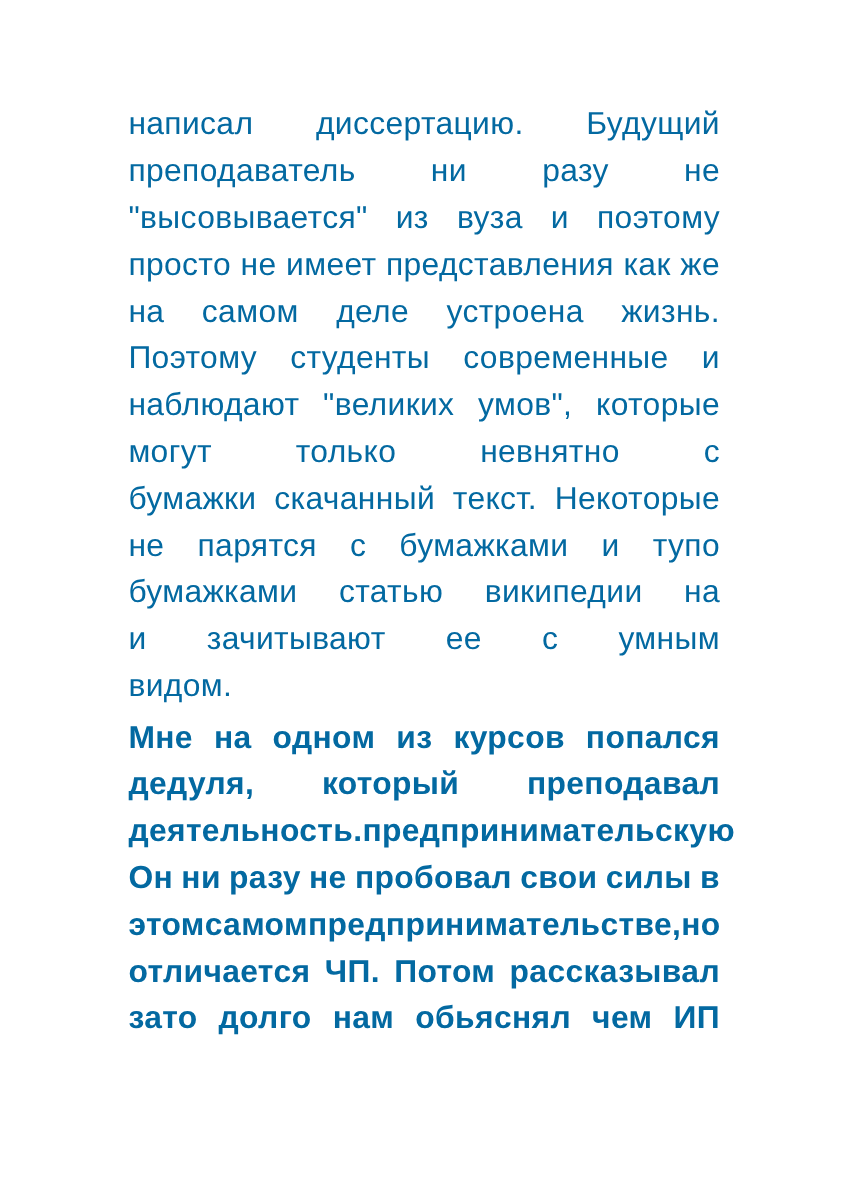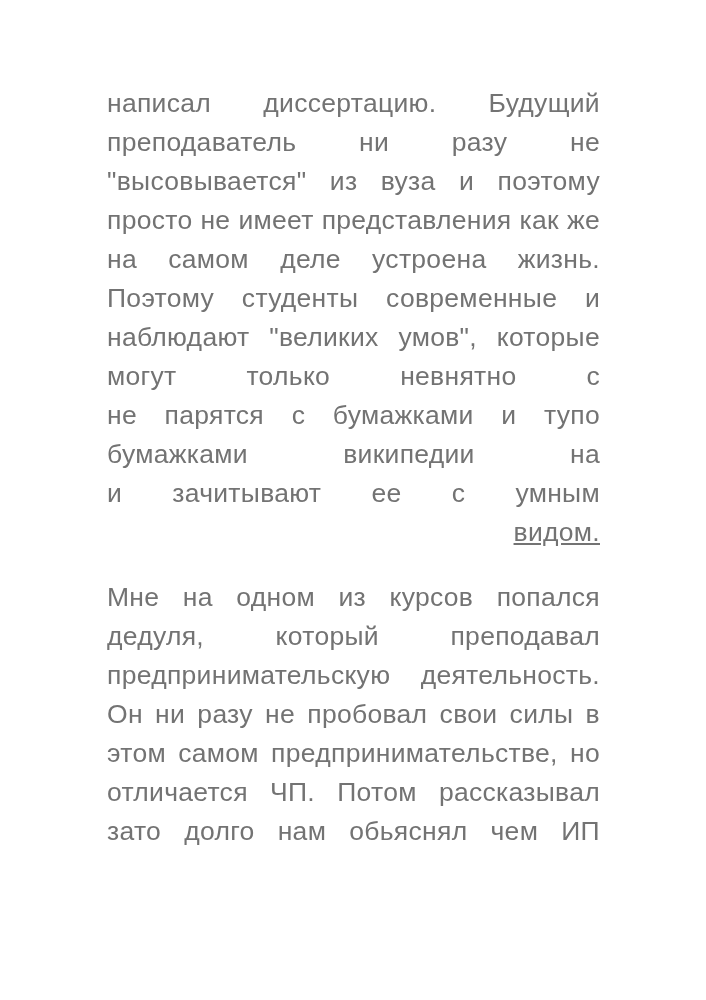--- a/index.html
+++ b/index.html
@@ -13,48 +13,48 @@
       overflow: hidden;
       position: relative;
     }
     .page {
       position: absolute;
       left: 107px;
       top: 84px;
       width: 493px;
       font-family: "Liberation Sans", "DejaVu Sans", sans-serif;
       font-size: 26.5px;
-      color: #737373;
+      color: #0369a1;
       line-height: 39px;
       letter-spacing: 0.3px;
     }
     .para {
       margin: 0;
     }
     .para + .para {
-      margin-top: 26px;
+      margin-top: 4px;
+      font-weight: bold;
     }
     .line {
       display: block;
       text-align: justify;
       text-align-last: justify;
       white-space: nowrap;
       height: 39px;
     }
     .line.last {
       text-align-last: left;
     }
     .line-inner {
       display: flex;
       justify-content: space-between;
     }
     .line.last .line-inner {
-      justify-content: flex-end;
+      justify-content: flex-start;
       gap: 10px;
-      text-decoration: underline;
     }
   </style>
 </head>
 <body>
 
 <div class="page">
   <div class="para" id="p0">
       <span class="line">
         <span class="line-inner">
           <span>написал</span>
@@ -117,31 +117,40 @@
       <span class="line">
         <span class="line-inner">
           <span>могут</span>
           <span>только</span>
           <span>невнятно</span>
           <span>с</span>
         </span>
       </span>
       <span class="line">
         <span class="line-inner">
+          <span>бумажки</span>
+          <span>скачанный</span>
+          <span>текст.</span>
+          <span>Некоторые</span>
+        </span>
+      </span>
+      <span class="line">
+        <span class="line-inner">
           <span>не</span>
           <span>парятся</span>
           <span>с</span>
           <span>бумажками</span>
           <span>и</span>
           <span>тупо</span>
         </span>
       </span>
       <span class="line">
         <span class="line-inner">
           <span>бумажками</span>
+          <span>статью</span>
           <span>википедии</span>
           <span>на</span>
         </span>
       </span>
       <span class="line">
         <span class="line-inner">
           <span>и</span>
           <span>зачитывают</span>
           <span>ее</span>
           <span>с</span>
@@ -167,22 +176,22 @@
       </span>
       <span class="line">
         <span class="line-inner">
           <span>дедуля,</span>
           <span>который</span>
           <span>преподавал</span>
         </span>
       </span>
       <span class="line">
         <span class="line-inner">
+          <span>деятельность.</span>
           <span>предпринимательскую</span>
-          <span>деятельность.</span>
         </span>
       </span>
       <span class="line">
         <span class="line-inner">
           <span>Он</span>
           <span>ни</span>
           <span>разу</span>
           <span>не</span>
           <span>пробовал</span>
           <span>свои</span>

